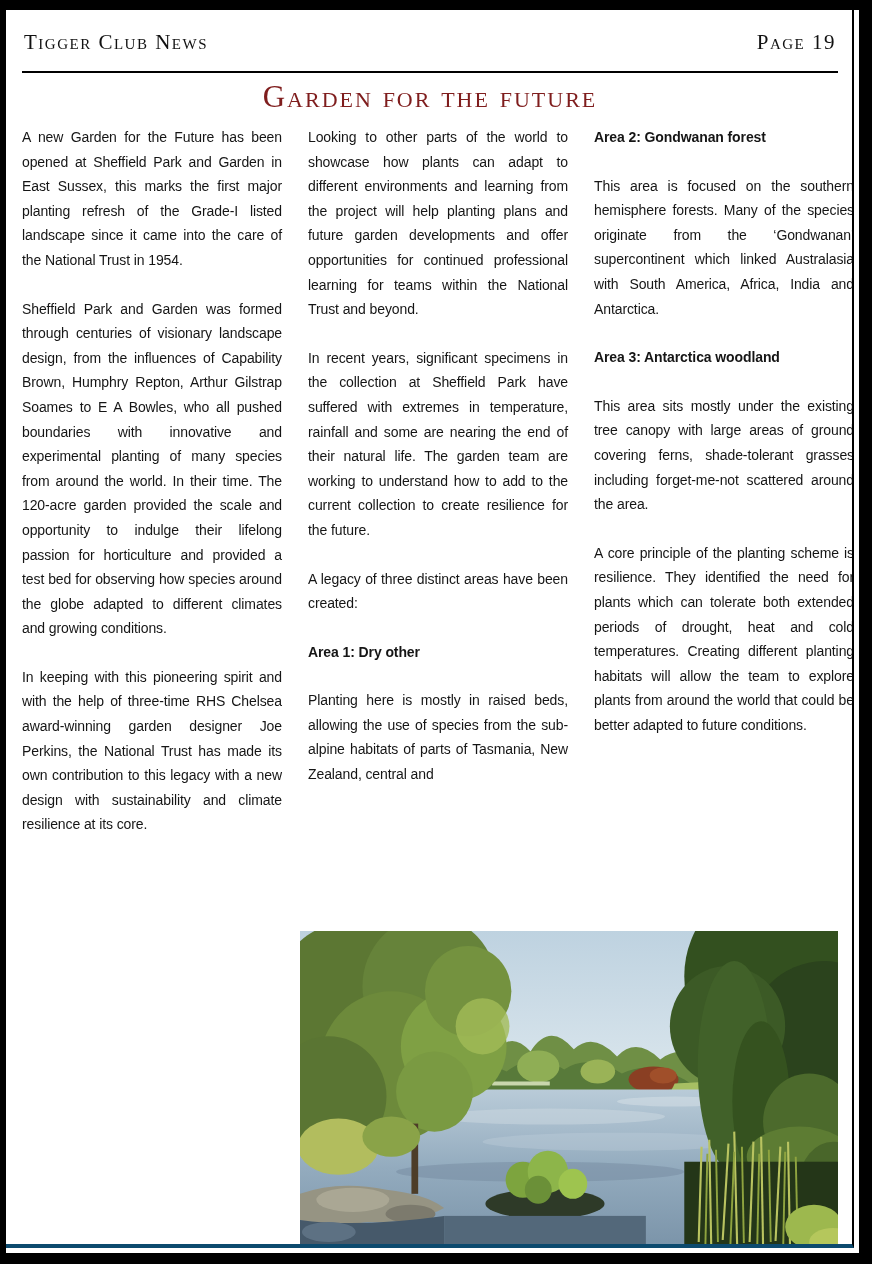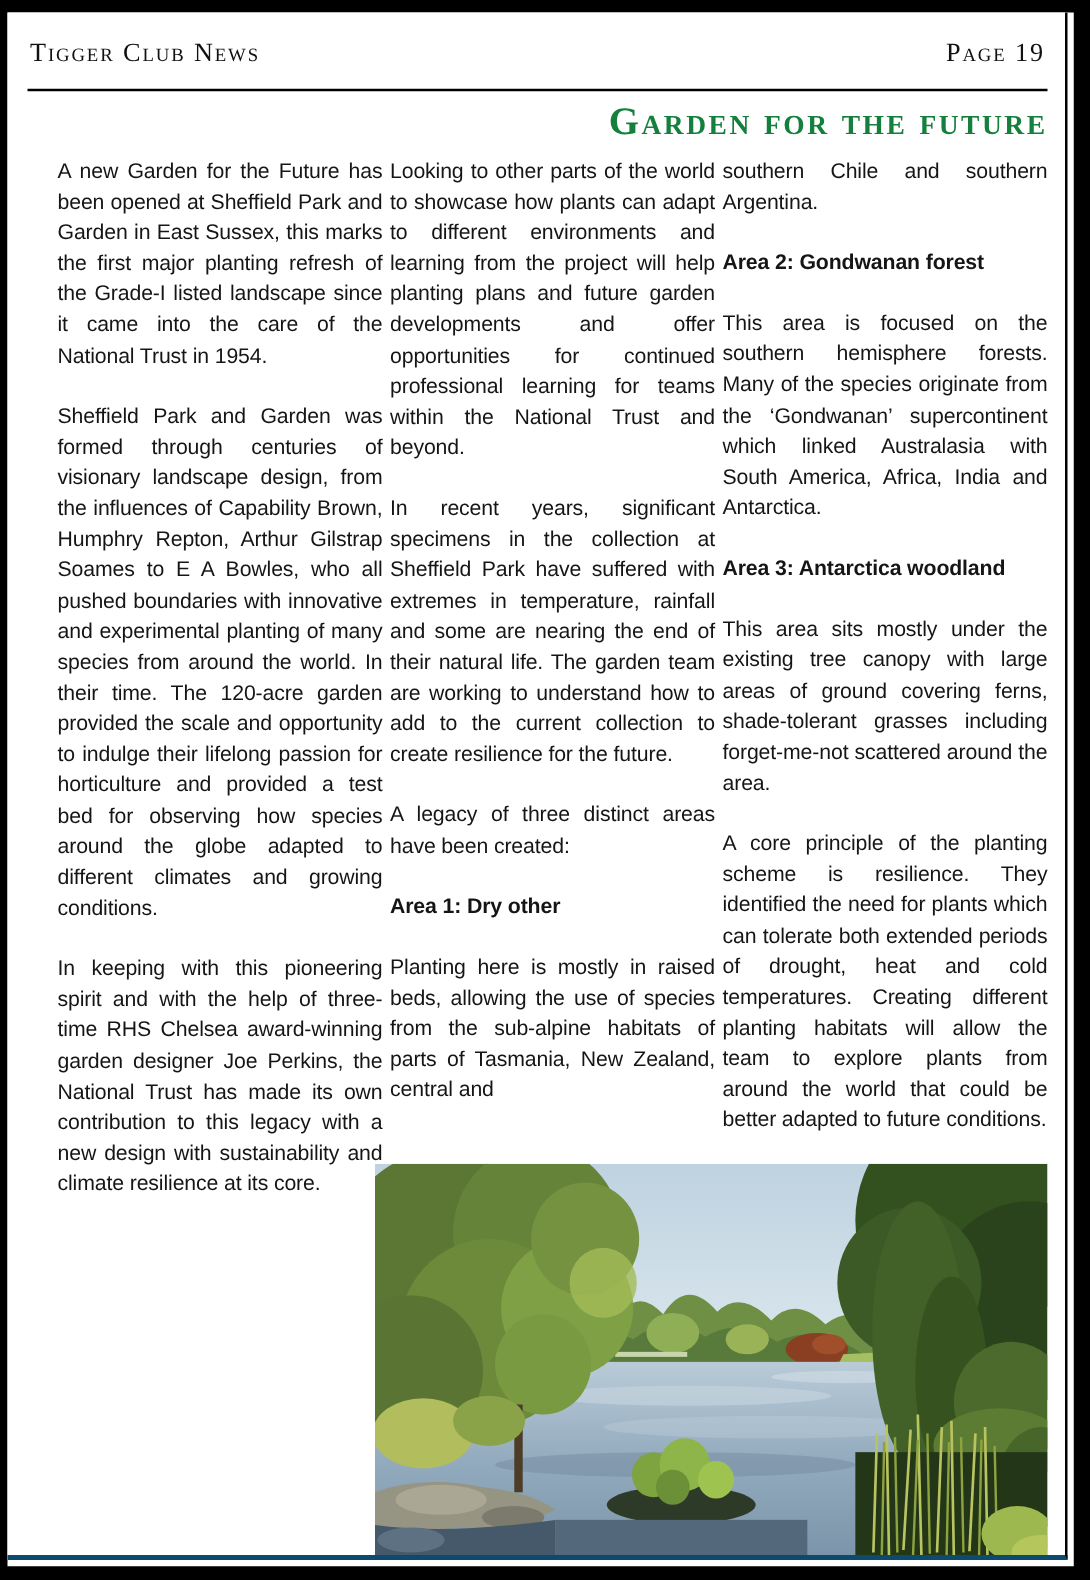--- a/index.html
+++ b/index.html
@@ -26,31 +26,30 @@
     font-family:"Liberation Serif","DejaVu Serif",serif;
     font-variant:small-caps;
     font-size:21px;letter-spacing:1.5px;color:#111;
     padding:8px 2px 2px 2px;
   }
   .header-rule{
     border:none;border-top:2px solid #000;margin:14px 0 6px 0;
   }
   .article-title{
     font-family:"Liberation Serif","DejaVu Serif",serif;
-    font-variant:small-caps;font-weight:bold;
-    font-size:31px;letter-spacing:2px;color:#15803d;
-    text-align:right;margin:6px 0 10px 0;
+    font-variant:small-caps;font-weight:normal;
+    font-size:31px;letter-spacing:2px;color:#7f1d1d;
+    text-align:center;margin:6px 0 10px 0;
   }
   .body-area{
     position:relative;height:1128px;
-    display:flex;gap:6px;
+    display:flex;gap:26px;
     font-family:"Liberation Sans","DejaVu Sans",sans-serif;
-    font-size:17px;line-height:24.6px;color:#151515;
+    font-size:14px;line-height:24.6px;color:#151515;
     letter-spacing:-0.1px;
-    justify-content:flex-end;
   }
   .col{width:260px;flex:0 0 260px;text-align:justify;}
   .col p{margin:0 0 24px 0;}
   .col p.last{margin-bottom:0;}
   .area-heading{
     font-weight:bold;margin:0;text-align:left;
   }
   .photo-figure{
     position:absolute;left:278px;top:806px;width:538px;height:316px;
     margin:0;overflow:hidden;
@@ -83,21 +82,20 @@
 
         <div class="col">
           <p>Looking to other parts of the world to showcase how plants can adapt to different environments and learning from the project will help planting plans and future garden developments and offer opportunities for continued professional learning for teams within the National Trust and beyond.</p>
           <p>In recent years, significant specimens in the collection at Sheffield Park have suffered with extremes in temperature, rainfall and some are nearing the end of their natural life. The garden team are working to understand how to add to the current collection to create resilience for the future.</p>
           <p>A legacy of three distinct areas have been created:</p>
           <p class="area-heading">Area 1: Dry other</p>
           <p class="last">Planting here is mostly in raised beds, allowing the use of species from the sub-alpine habitats of parts of Tasmania, New Zealand, central and</p>
         </div>
 
         <div class="col">
-          <p>southern Chile and southern Argentina.</p>
           <p class="area-heading">Area 2: Gondwanan forest</p>
           <p>This area is focused on the southern hemisphere forests. Many of the species originate from the ‘Gondwanan’ supercontinent which linked Australasia with South America, Africa, India and Antarctica.</p>
           <p class="area-heading">Area 3: Antarctica woodland</p>
           <p>This area sits mostly under the existing tree canopy with large areas of ground covering ferns, shade-tolerant grasses including forget-me-not scattered around the area.</p>
           <p class="last">A core principle of the planting scheme is resilience. They identified the need for plants which can tolerate both extended periods of drought, heat and cold temperatures. Creating different planting habitats will allow the team to explore plants from around the world that could be better adapted to future conditions.</p>
         </div>
 
         <figure class="photo-figure" role="img" aria-label="Lake at Sheffield Park and Garden framed by large trees, with rocks and reeds in the foreground">
           <svg viewBox="0 0 560 315" preserveAspectRatio="none">
             <defs>

